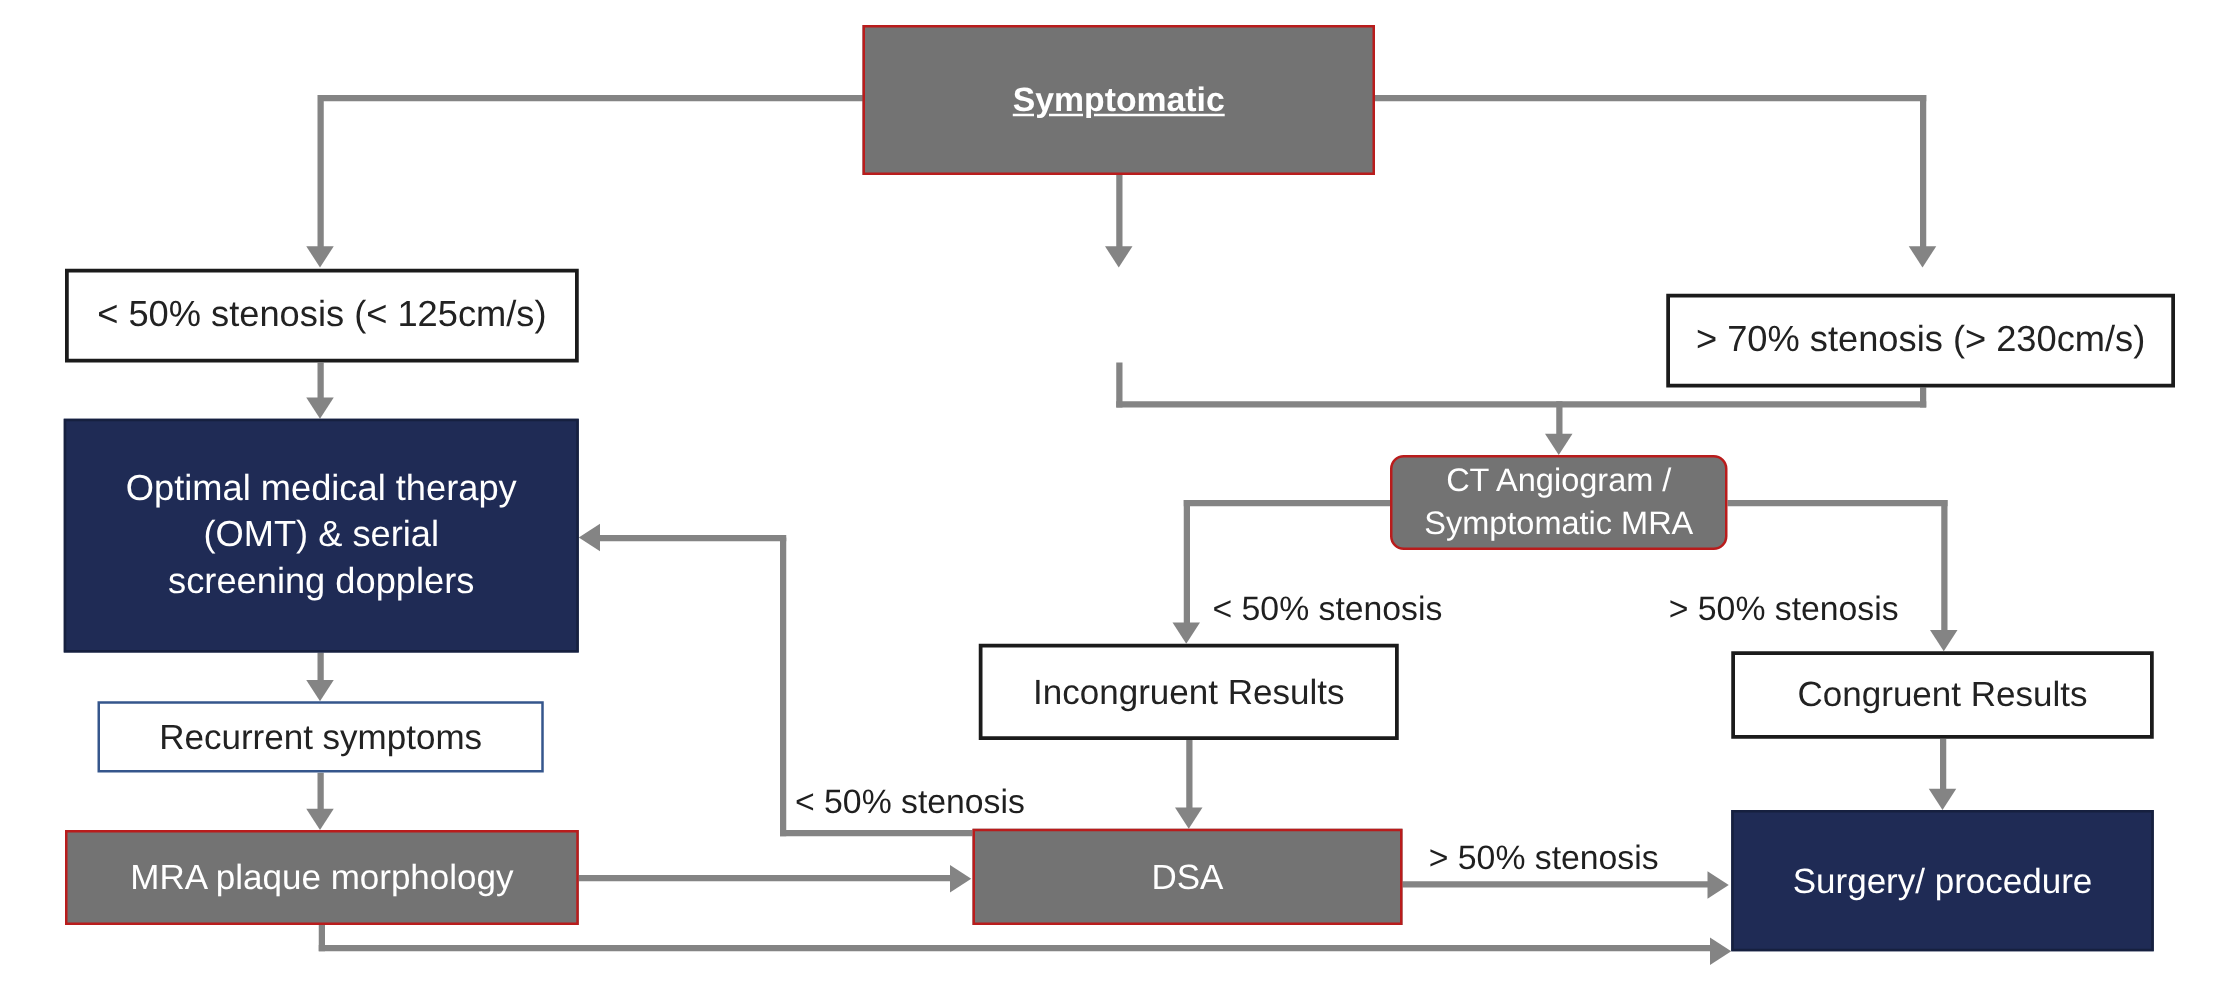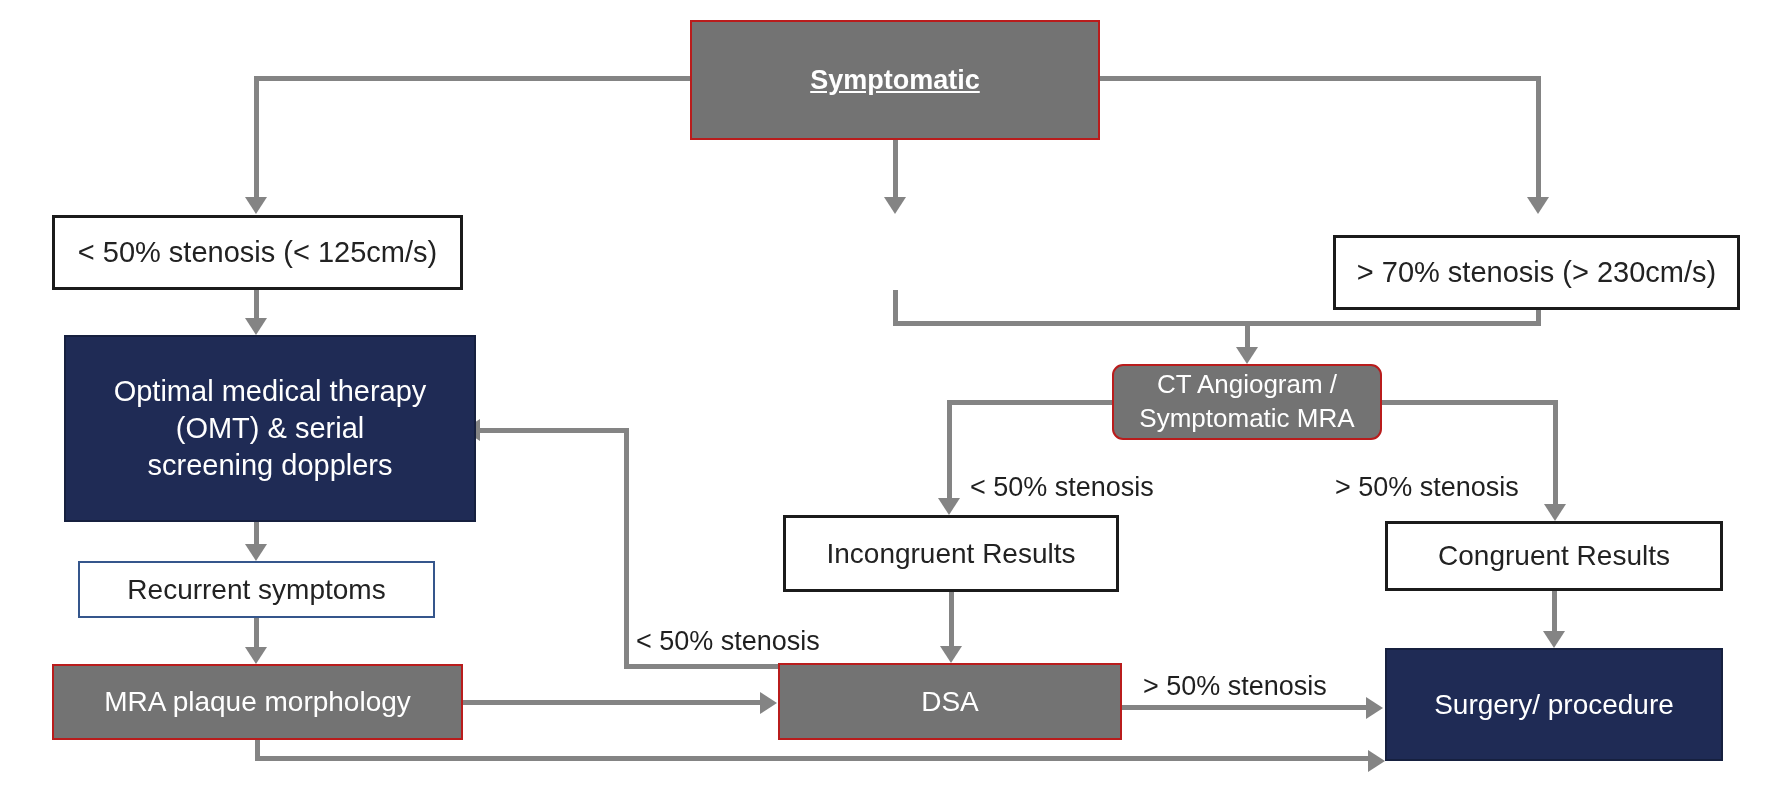--- a/index.html
+++ b/index.html
@@ -93,21 +93,21 @@
 
   <div class="node box-blue stack" style="left:690px;top:20px;width:410px;height:120px;font-size:27px;">
     <span class="u">Symptomatic</span>
   </div>
 
   <div class="node box-white" style="left:52px;top:215px;width:411px;height:75px;">&lt; 50% stenosis (&lt; 125cm/s)</div>
 
 
   <div class="node box-white" style="left:1333px;top:215px;width:407px;height:75px;margin-top:20px;">&gt; 70% stenosis (&gt; 230cm/s)</div>
 
-  <div class="node box-navy" style="left:51px;top:335px;width:412px;height:187px;padding:0 45px;margin-left:13px;">Optimal medical therapy (OMT) &amp; serial screening dopplers</div>
+  <div class="node box-navy" style="left:51px;top:335px;width:412px;height:187px;padding:0 45px;">Optimal medical therapy (OMT) &amp; serial screening dopplers</div>
 
   <div class="node box-white-navyborder" style="left:78px;top:561px;width:357px;height:57px;">Recurrent symptoms</div>
 
   <div class="node box-blue" style="left:52px;top:664px;width:411px;height:76px;">MRA plaque morphology</div>
 
   <div class="node box-blue stack" style="left:1112px;top:364px;width:270px;height:76px;font-size:26px;line-height:1.3;border-radius:11px;">
     <span>CT Angiogram /</span>
     <span>Symptomatic MRA</span>
   </div>
 

